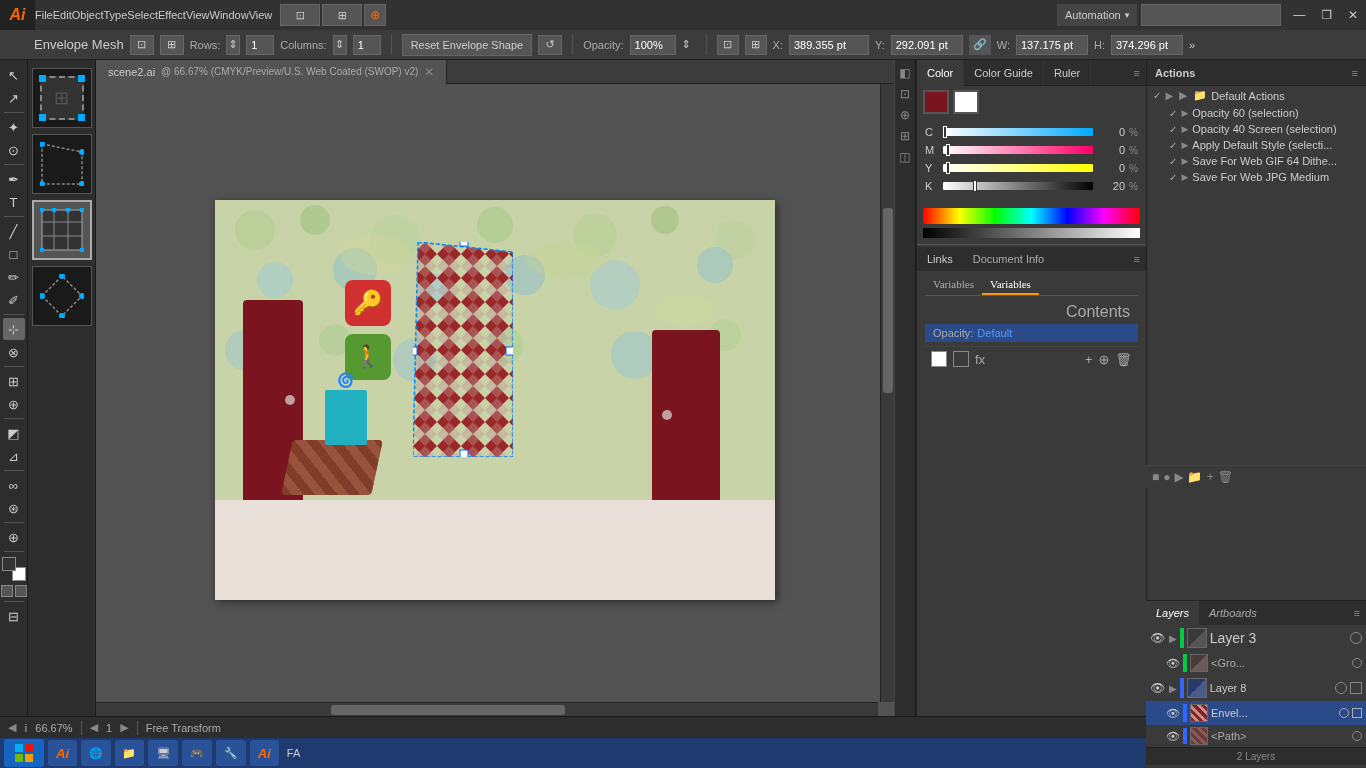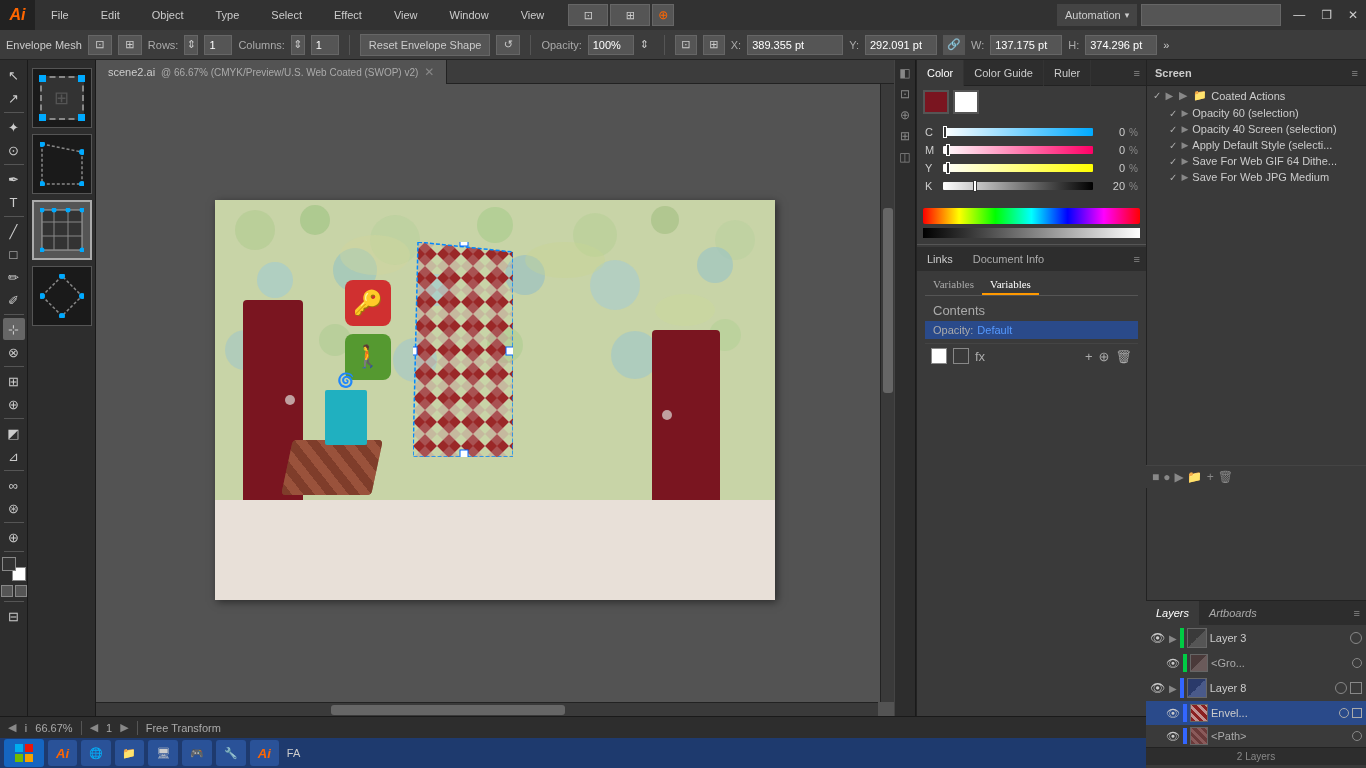--- a/index.html
+++ b/index.html
@@ -9,21 +9,21 @@
     #menu-bar {
       display: flex; align-items: center; height: 30px;
       background: #323232; color: #ccc; font-size: 11px;
     }
     #app-logo {
       width: 35px; height: 30px; background: #222;
       display: flex; align-items: center; justify-content: center;
       font-size: 16px; font-style: italic; color: #ff6600; font-weight: bold; flex-shrink: 0;
     }
     .menu-item {
-      padding: 0 16px; height: 30px; display: flex; align-items: center; cursor: pointer;
+      padding: 0 0; height: 30px; display: flex; align-items: center; cursor: pointer;
       color: #ccc;
     }
     #automation-btn {
       margin-left: auto; background: #444; padding: 2px 8px; display: flex; align-items: center;
       gap: 4px; cursor: pointer; height: 22px; align-self: center; margin-right: 4px;
     }
     #search-box {
       background: #555; border: none; color: #ccc; padding: 2px 6px; height: 22px;
       width: 140px; align-self: center; margin-right: 4px;
     }
@@ -71,21 +71,21 @@
       width: 68px; background: #2d2d2d; border-right: 1px solid #1a1a1a;
       flex-shrink: 0; display: flex; flex-direction: column; align-items: center;
       padding: 8px 4px;
     }
 
     
     #canvas-area {
       flex: 1; background: #535353; overflow: hidden; position: relative;
     }
     #tab-bar {
-      height: 24px; background: #3c3c3c; display: flex; 
+      height: 24px; background: #3c3c3c; display: flex; align-items: center;
       border-bottom: 1px solid #222;
     }
     .tab {
       padding: 0 12px; height: 24px; display: flex; align-items: center;
       background: #535353; border-right: 1px solid #222; color: #ccc;
       font-size: 11px; cursor: pointer; gap: 6px;
     }
     .tab-close { color: #888; font-size: 12px; }
     #canvas-viewport {
       position: relative; width: 100%; height: calc(100% - 24px);
@@ -268,41 +268,41 @@
     <span>Automation</span>
     <span style="font-size:9px;">▾</span>
   </div>
   <input id="search-box" type="text" style="background: rgb(85, 85, 85); border: 1px solid rgb(102, 102, 102); color: rgb(204, 204, 204); padding: 2px 6px; height: 22px; width: 140px; font-size: 11px;" placeholder="">
   <div class="win-btn">—</div>
   <div class="win-btn">❐</div>
   <div class="win-btn">✕</div>
 </div>
 
 <div id="options-bar">
-  <span style="color:#ccc;font-size:11px;">Envelope Mesh</span>
+  <span style="color:#ccc;font-size:13px;margin-left:28px;">Envelope Mesh</span>
   <span style="width:24px;height:20px;background:#555;border:1px solid #666;display:inline-flex;align-items:center;justify-content:center;">⊡</span>
   <span style="width:24px;height:20px;background:#555;border:1px solid #666;display:inline-flex;align-items:center;justify-content:center;">⊞</span>
   <span style="color:#aaa;">Rows:</span>
   <span style="width:14px;height:20px;background:#555;border:1px solid #666;display:inline-flex;align-items:center;justify-content:center;cursor:pointer;">⇕</span>
   <input class="opt-input" value="1" style="width: 28px;">
   <span style="color:#aaa;">Columns:</span>
   <span style="width:14px;height:20px;background:#555;border:1px solid #666;display:inline-flex;align-items:center;justify-content:center;cursor:pointer;">⇕</span>
   <input class="opt-input" value="1" style="width: 28px;">
   <div class="opt-sep"></div>
   <button class="opt-btn">Reset Envelope Shape</button>
   <span style="width:24px;height:20px;background:#555;border:1px solid #666;display:inline-flex;align-items:center;justify-content:center;">↺</span>
   <div class="opt-sep"></div>
   <span style="color:#aaa;">Opacity:</span>
   <input class="opt-input" value="100%" style="width: 46px;">
   <span style="width:14px;cursor:pointer;">⇕</span>
   <div class="opt-sep"></div>
   <span style="width:22px;height:20px;background:#555;border:1px solid #666;display:inline-flex;align-items:center;justify-content:center;font-size:11px;">⊡</span>
   <span style="width:22px;height:20px;background:#555;border:1px solid #666;display:inline-flex;align-items:center;justify-content:center;font-size:11px;">⊞</span>
   <span style="color:#aaa;">X:</span>
-  <input class="opt-num" value="389.355 pt" style="width: 96px;">
+  <input class="opt-num" value="389.355 pt" style="width: 80px;">
   <span style="color:#aaa;">Y:</span>
   <input class="opt-num" value="292.091 pt" style="width: 72px;">
   <span style="width:22px;height:20px;background:#555;display:inline-flex;align-items:center;justify-content:center;">🔗</span>
   <span style="color:#aaa;">W:</span>
   <input class="opt-num" value="137.175 pt" style="width: 72px;">
   <span style="color:#aaa;">H:</span>
   <input class="opt-num" value="374.296 pt" style="width: 72px;">
   <span style="width:22px;cursor:pointer;">»</span>
 </div>
 
@@ -583,49 +583,49 @@
       <div style="padding:0 10px;height:24px;display:flex;align-items:center;cursor:pointer;font-size:11px;color:#aaa;">Document Info</div>
       <div style="margin-left:auto;padding:0 6px;color:#888;cursor:pointer;">≡</div>
     </div>
 
     <div id="var-app-panel" style="padding:4px 8px;">
       <div id="var-app-tabs" style="display:flex;border-bottom:1px solid #555;margin-bottom:4px;">
         <div class="va-tab" style="padding:3px 8px;cursor:pointer;font-size:11px;color:#aaa;">Variables</div>
         <div class="va-tab active" style="padding:3px 8px;cursor:pointer;font-size:11px;color:#fff;border-bottom:2px solid #f90;">Variables</div>
       </div>
 
-      <div class="app-sub" style="padding:3px 8px;font-size:13px;color:#aaa;">Contents</div>
+      <div class="app-sub" style="padding:3px 8px;font-size:16px;color:#aaa;text-align:right;">Contents</div>
       <div class="app-opacity" style="display:flex;align-items:center;gap:4px;padding:3px 8px;background:#2a4a8a;">
         <span class="app-opacity-label" style="color:#aaa;font-size:11px;">Opacity:</span>
         <span class="app-opacity-val" style="color:#5599ff;font-size:11px;cursor:pointer;">Default</span>
       </div>
 
       <div id="app-toolbar" style="display:flex;align-items:center;padding:4px 6px;gap:6px;border-top:1px solid #444;margin-top:4px;">
         <div style="width:16px;height:16px;background:white;border:1px solid #888;"></div>
         <div style="width:16px;height:16px;border:1px solid #888;"></div>
         <span style="color:#aaa;font-size:13px;cursor:pointer;">fx</span>
         <span style="color:#aaa;font-size:13px;margin-left:auto;cursor:pointer;">+</span>
         <span style="color:#aaa;font-size:13px;cursor:pointer;">⊕</span>
         <span style="color:#aaa;font-size:13px;cursor:pointer;">🗑</span>
       </div>
     </div>
   </div>
 
   <div id="actions-panel">
     <div id="actions-header">
-      <span>Screen</span>
+      <span>Actions</span>
       <span style="margin-left:auto;color:#888;cursor:pointer;">≡</span>
     </div>
 
     <div class="action-group">
       <span class="action-check">✓</span>
       <span style="color:#888;font-size:10px;margin-right:2px;">▶</span>
       <span style="color:#888;margin-right:2px;">▶</span>
       <span class="action-folder">📁</span>
-      <span class="action-name">Coated Actions</span>
+      <span class="action-name">Default Actions</span>
     </div>
 
     <div class="action-item">
       <span style="color:#aaa;font-size:10px;">✓</span>
       <span style="color:#888;font-size:9px;">▶</span>
       <span>Opacity 60 (selection)</span>
     </div>
     <div class="action-item">
       <span style="color:#aaa;font-size:10px;">✓</span>
       <span style="color:#888;font-size:9px;">▶</span>
@@ -663,21 +663,21 @@
         <div style="margin-left:auto;padding:0 6px;color:#888;cursor:pointer;">≡</div>
       </div>
 
       <div class="layer-row" style="display:flex;align-items:center;padding:3px 4px;gap:3px;font-size:11px;color:#ccc;cursor:pointer;height:26px;">
         <span style="font-size:12px;width:16px;cursor:pointer;">👁</span>
         <span style="font-size:10px;cursor:pointer;color:#888;">▶</span>
         <div style="width:4px;height:20px;background:#00cc44;flex-shrink:0;"></div>
         <div style="width:20px;height:20px;background:#555;border:1px solid #666;overflow:hidden;flex-shrink:0;">
           <div style="width:100%;height:100%;background:linear-gradient(135deg,#3a3a3a 50%,#555 50%);"></div>
         </div>
-        <span style="flex:1;font-size:11px;">Layer 3</span>
+        <span style="flex:1;font-size:14px;">Layer 3</span>
         <span style="width:12px;height:12px;border-radius:50%;border:1px solid #888;flex-shrink:0;display:inline-block;"></span>
       </div>
 
       <div class="layer-row" style="display:flex;align-items:center;padding:3px 4px 3px 20px;gap:3px;font-size:11px;color:#ccc;cursor:pointer;height:24px;">
         <span style="font-size:11px;width:14px;cursor:pointer;">👁</span>
         <div style="width:4px;height:18px;background:#00cc44;flex-shrink:0;"></div>
         <div style="width:18px;height:18px;background:#555;border:1px solid #666;flex-shrink:0;">
           <div style="width:100%;height:100%;background:linear-gradient(135deg,#4a3a3a 50%,#6a5a5a 50%);"></div>
         </div>
         <span style="flex:1;font-size:11px;color:#aaa;">&lt;Gro...</span>

